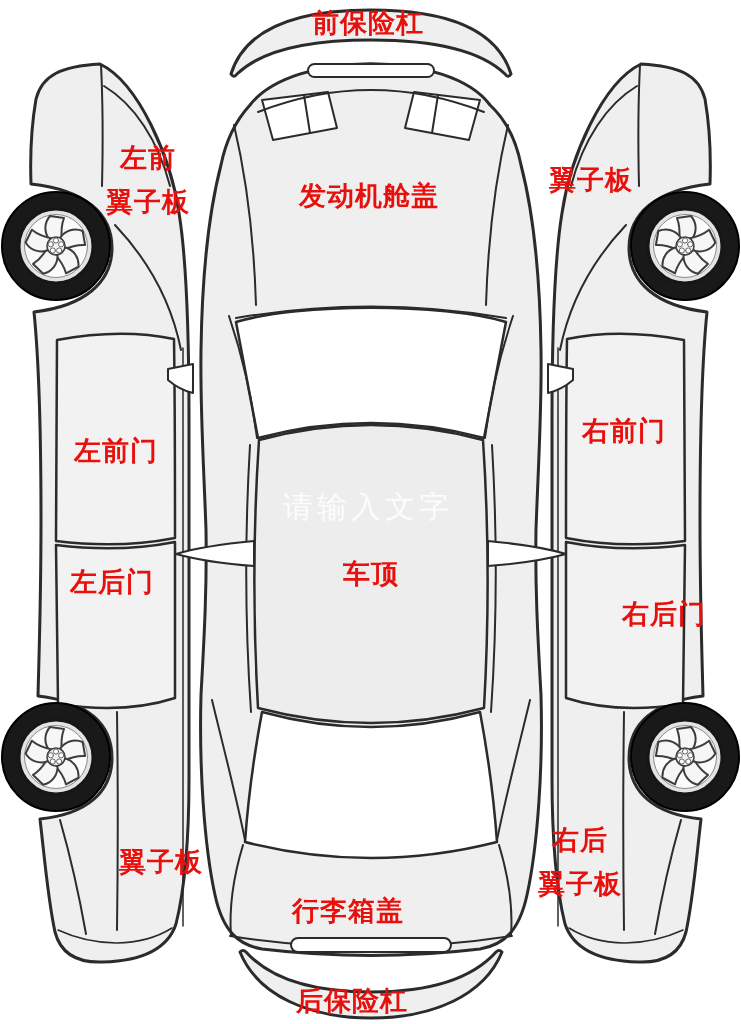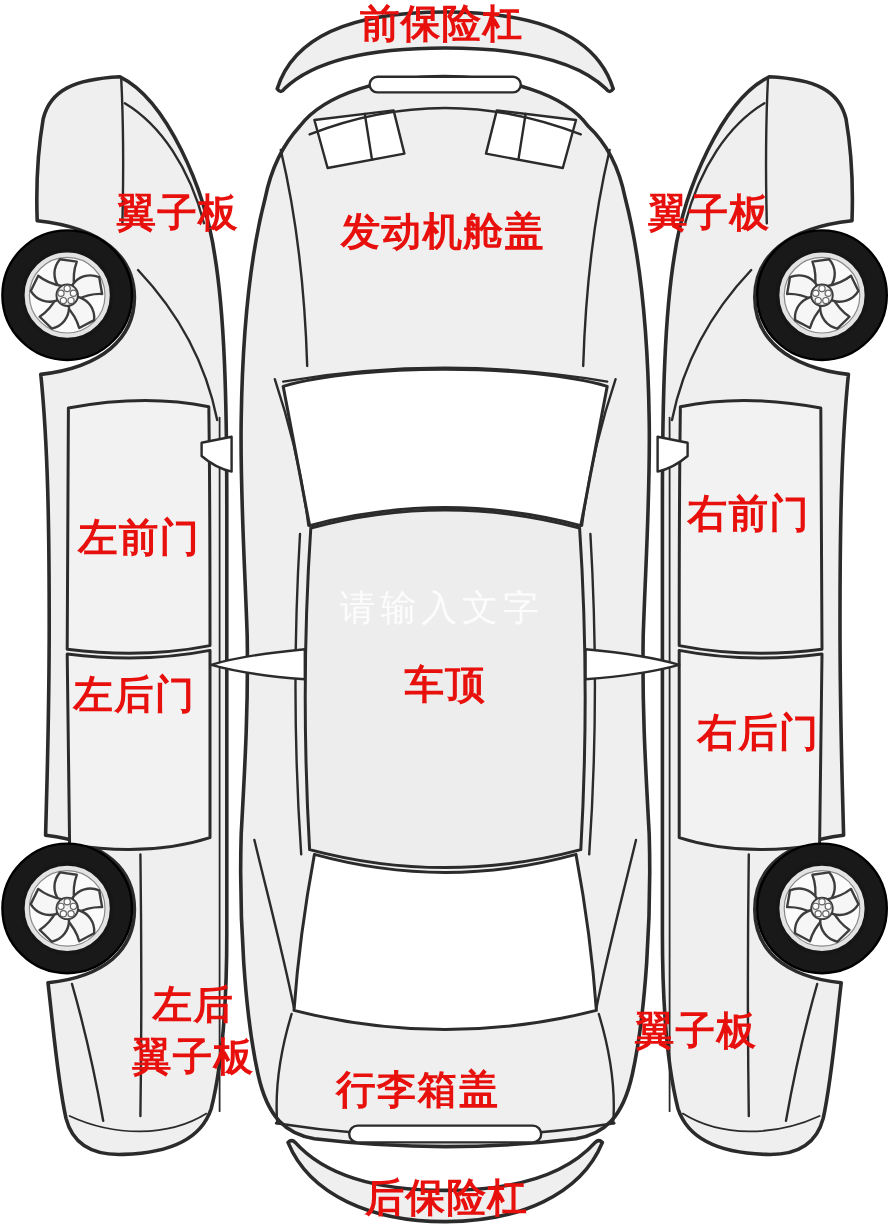--- a/index.html
+++ b/index.html
@@ -3,23 +3,23 @@
 <meta charset="utf-8">
 <style>
   html,body{margin:0;padding:0;background:#ffffff;}
   #stage{
     position:relative;width:741px;height:1024px;background:#ffffff;overflow:hidden;
     font-family:"Liberation Sans",sans-serif;
   }
   #carSvg{position:absolute;left:0;top:0;}
   .lbl{
     position:absolute;transform:translate(-50%,-50%);
-    color:#e8100c;font-weight:bold;font-size:33px;line-height:30px;
+    color:#e8100c;font-weight:bold;font-size:27px;line-height:30px;
     letter-spacing:1px;white-space:nowrap;text-align:center;
-    font-family:Liberation Mono, monospace;
+    font-family:Liberation Sans, sans-serif;
   }
   .lbl.two span{display:block;line-height:44px;}
   .watermark{
     position:absolute;left:368px;top:507px;transform:translate(-50%,-50%);
     font-family:"DejaVu Serif",serif;font-size:30px;letter-spacing:4px;
     color:#ffffff;opacity:0.88;white-space:nowrap;font-weight:400;
   }
 </style>
 </head>
 <body>
@@ -173,35 +173,36 @@
     </g>
   </svg>
 
   <div class="watermark">请输入文字</div>
 
   <div>
     <div class="lbl" style="left:368px;top:23px">前保险杠</div>
     <div class="lbl" style="left:369px;top:196px">发动机舱盖</div>
     <div class="lbl" style="left:371px;top:574px">车顶</div>
     <div class="lbl" style="left:348px;top:911px">行李箱盖</div>
-    <div class="lbl" style="left:372px;top:1001px">后保险杠</div>
+    <div class="lbl" style="left:352px;top:1001px">后保险杠</div>
 
     <div class="lbl two" style="left:148px;top:180px">
+      <span>左前</span>
       <span>翼子板</span>
     </div>
     <div class="lbl" style="left:116px;top:451px">左前门</div>
     <div class="lbl" style="left:112px;top:582px">左后门</div>
     <div class="lbl two" style="left:161px;top:862px">
-      <span>左后</span>
       <span>翼子板</span>
     </div>
 
     <div class="lbl two" style="left:591px;top:180px">
       <span>翼子板</span>
     </div>
     <div class="lbl" style="left:624px;top:431px">右前门</div>
-    <div class="lbl" style="left:632px;top:614px">右后门</div>
+    <div class="lbl" style="left:664px;top:614px">右后门</div>
     <div class="lbl two" style="left:580px;top:862px">
+      <span>右后</span>
       <span>翼子板</span>
     </div>
   </div>
 
 </div>
 
 </body></html>

